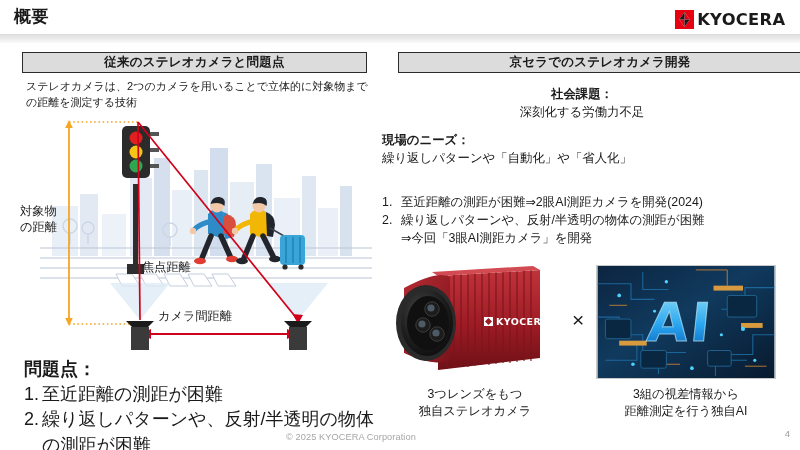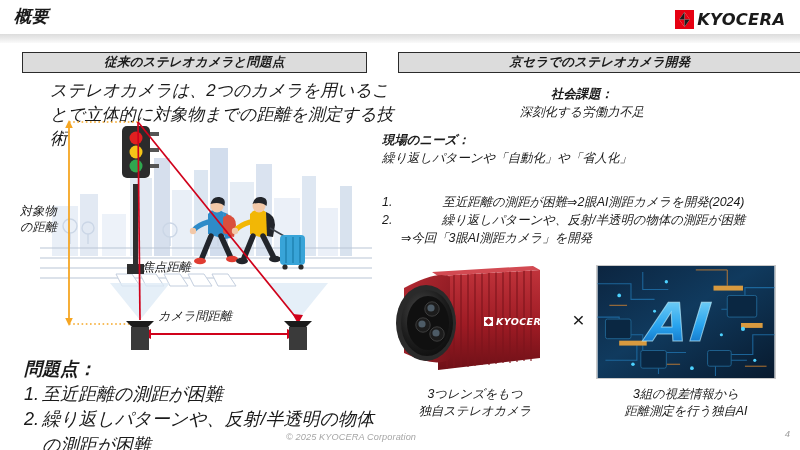--- a/index.html
+++ b/index.html
@@ -11,21 +11,20 @@
     font-family: "Liberation Sans", "DejaVu Sans", sans-serif;
     color: #231f20;
     -webkit-font-smoothing: antialiased;
   }
   #slide {
     position: relative;
     width: 800px;
     height: 450px;
     overflow: hidden;
     background: #ffffff;
-    font-style: italic;
   }
 
   
   .slide-title {
     position: absolute;
     left: 14px;
     top: 5px;
     font-size: 17px;
     font-weight: 700;
     letter-spacing: 0.5px;
@@ -77,24 +76,23 @@
   }
   #head-left  { left: 22px;  top: 52px; width: 345px; }
   #head-right { left: 382px; top: 52px; width: 404px; margin-left: 16px; }
 
   
   .left-intro {
     position: absolute;
     left: 26px;
     top: 79px;
     width: 344px;
-    font-size: 17px;
+    font-size: 11px;
     line-height: 1.42;
     color: #1a1a1a;
-    margin-left: 24px;
   }
   .left-issues {
     position: absolute;
     left: 24px;
     top: 357px;
     width: 350px;
     font-size: 18px;
     line-height: 1.40;
     color: #1a1a1a;
   }
@@ -123,21 +121,21 @@
   #lbl-base   { left: 146px; top: 191px; }
 
   
   .r-block { position: absolute; left: 382px; font-size: 12.4px; line-height: 1.45; color: #1a1a1a; }
   .r-block .hd { font-weight: 700; }
   #r-social { top: 86px;  width: 400px; text-align: center; }
   #r-needs  { top: 132px; width: 400px; }
   #r-bottle { top: 194px; width: 404px; }
   .ol-row { display: flex; }
   .ol-num { width: 19px; flex: none; }
-  .ol-txt { flex: 1; text-align: center; }
+  .ol-txt { flex: 1; }
   .ol-sub { margin-left: 19px; }
 
   
   #media { position: absolute; left: 382px; top: 262px; width: 404px; height: 188px; }
   .cam-wrap   { position: absolute; left: 8px;   top: 0;  width: 170px; height: 120px; }
   .times-mark { position: absolute; left: 190px; top: 46px; font-size: 21px; color: #1a1a1a; }
   .ai-wrap    { position: absolute; left: 214px; top: 3px; width: 180px; height: 114px;
                 border: 1px solid #c9c9c9; box-sizing: border-box; overflow: hidden; }
   .cap {
     position: absolute;

